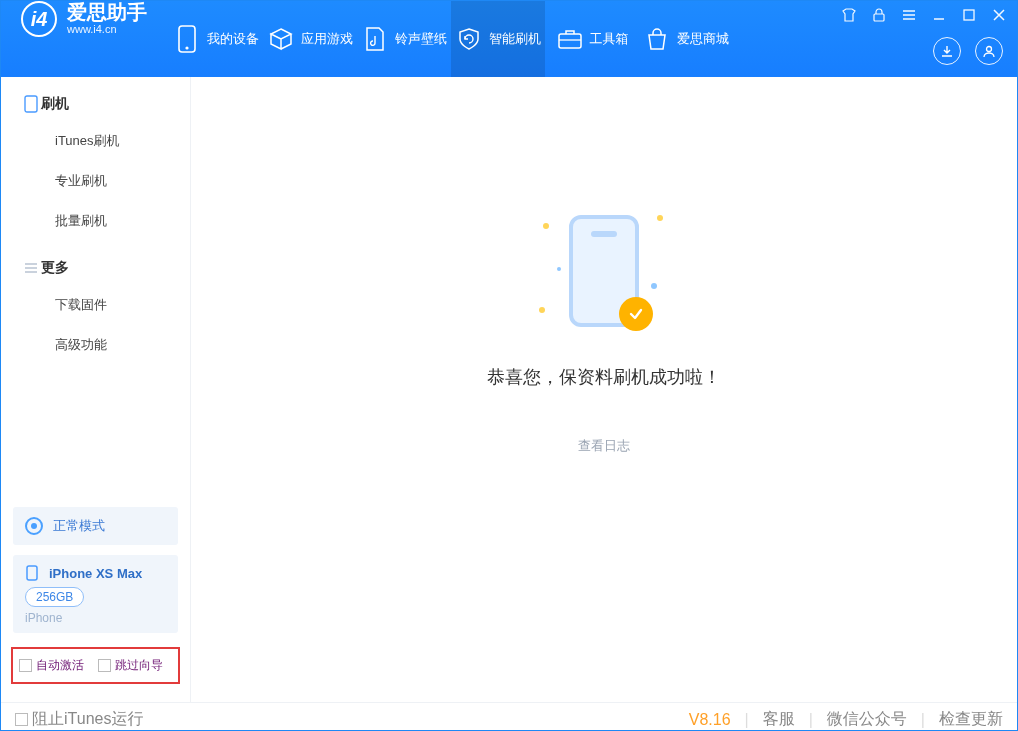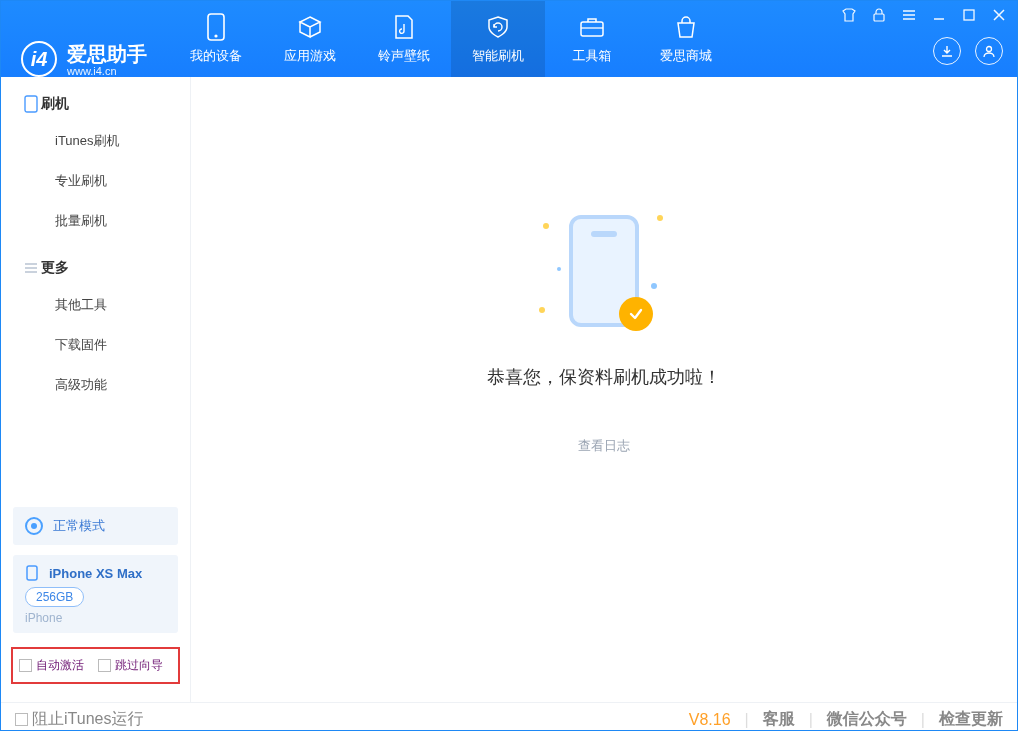--- a/index.html
+++ b/index.html
@@ -1,26 +1,26 @@
 <!DOCTYPE html>
 <html><head>
 <meta charset="utf-8">
 <style>
 * { margin: 0; padding: 0; box-sizing: border-box; font-family: "Microsoft YaHei", "PingFang SC", sans-serif; }
 body { background: #fff; width: 1018px; height: 731px; overflow: hidden; border: 1px solid #1e88f5; position: relative; }
 
 
 .header { height: 76px; background: linear-gradient(180deg,#1e8bff 0%,#177eff 100%); display: flex; align-items: stretch; color: #fff; position: relative; }
-.logo-block { display: flex; align-items: flex-end; padding: 0 22px 0 20px; }
+.logo-block { display: flex; align-items: flex-start; padding: 0 22px 0 20px; }
 .logo-badge { width: 36px; height: 36px; border: 2.5px solid #fff; border-radius: 50%; display: flex; align-items: center; justify-content: center; font-weight: 700; font-style: italic; font-size: 20px; margin-right: 10px; }
 .logo-text .cn { font-size: 20px; font-weight: 700; line-height: 1.1; }
 .logo-text .url { font-size: 11px; opacity: .9; line-height: 1.1; }
 
 .nav { display: flex; }
-.nav-item { width: 94px; display: flex; flex-direction: column; align-items: center; justify-content: center; gap: 6px; cursor: pointer; font-size: 13px; }
+.nav-item { width: 94px; display: flex; flex-direction: row; align-items: center; justify-content: center; gap: 6px; cursor: pointer; font-size: 13px; }
 .nav-item.active { background: rgba(0,0,0,.12); }
 .nav-icon { width: 28px; height: 28px; display: flex; align-items: center; justify-content: center; }
 
 .header-right { position: absolute; right: 8px; top: 4px; display: flex; gap: 10px; align-items: center; }
 .win-ctl { width: 20px; height: 20px; display: flex; align-items: center; justify-content: center; cursor: pointer; opacity: .95; }
 .header-circles { position: absolute; right: 14px; bottom: 12px; display: flex; gap: 14px; }
 .circ-btn { width: 28px; height: 28px; border: 1.5px solid rgba(255,255,255,.9); border-radius: 50%; display: flex; align-items: center; justify-content: center; cursor: pointer; }
 
 
 .body { display: flex; height: calc(100% - 76px - 28px); }
@@ -61,21 +61,21 @@
 .succ-text{ font-size:18px; color:#333; margin-bottom:30px; }
 .ok-btn{ width:158px; height:36px; border:1px solid #dcdfe6; background:#fff; color:#555; font-size:14px; cursor:pointer; }
 .log-link{ margin-top:18px; font-size:13px; color:#9aa4b2; cursor:pointer; }
 
 
 .footer{ position:absolute; bottom:0; left:0; right:0; height:28px; border-top:1px solid #eef1f5; display:flex; align-items:flex-end; padding:0 14px; font-size:16px; color:#888; }
 .footer .chk{ color:#888; }
 .footer .right{ margin-left:auto; display:flex; align-items:center; gap:14px; }
 .footer .ver{ color:#ffa028; }
 .footer .sep{ color:#ddd; }
-.footer .lnk{ cursor:pointer;font-weight:bold; }
+.footer .lnk{ cursor:pointer; }
 </style>
 </head>
 <body>
 
 <div class="header">
   <div class="logo-block">
     <div class="logo-badge">i4</div>
     <div class="logo-text">
       <div class="cn">爱思助手</div>
       <div class="url">www.i4.cn</div>
@@ -205,21 +205,20 @@
     <div class="sb-item">批量刷机</div>
 
     <div class="sb-group-head">
       <span class="ico">
           <svg width="14" height="12" viewBox="0 0 14 12">
             <path d="M1 2 H13 M1 6 H13 M1 10 H13" stroke="#b9c4d2" stroke-width="1.6"></path>
           </svg>
         </span>
       <span>更多</span>
     </div>
-    <div class="sb-item">其他工具</div>
     <div class="sb-item">下载固件</div>
     <div class="sb-item">高级功能</div>
 
     <div class="sb-spacer"></div>
 
     <div class="mode-card">
       <span class="ico"></span>
       <span>正常模式</span>
     </div>
 

